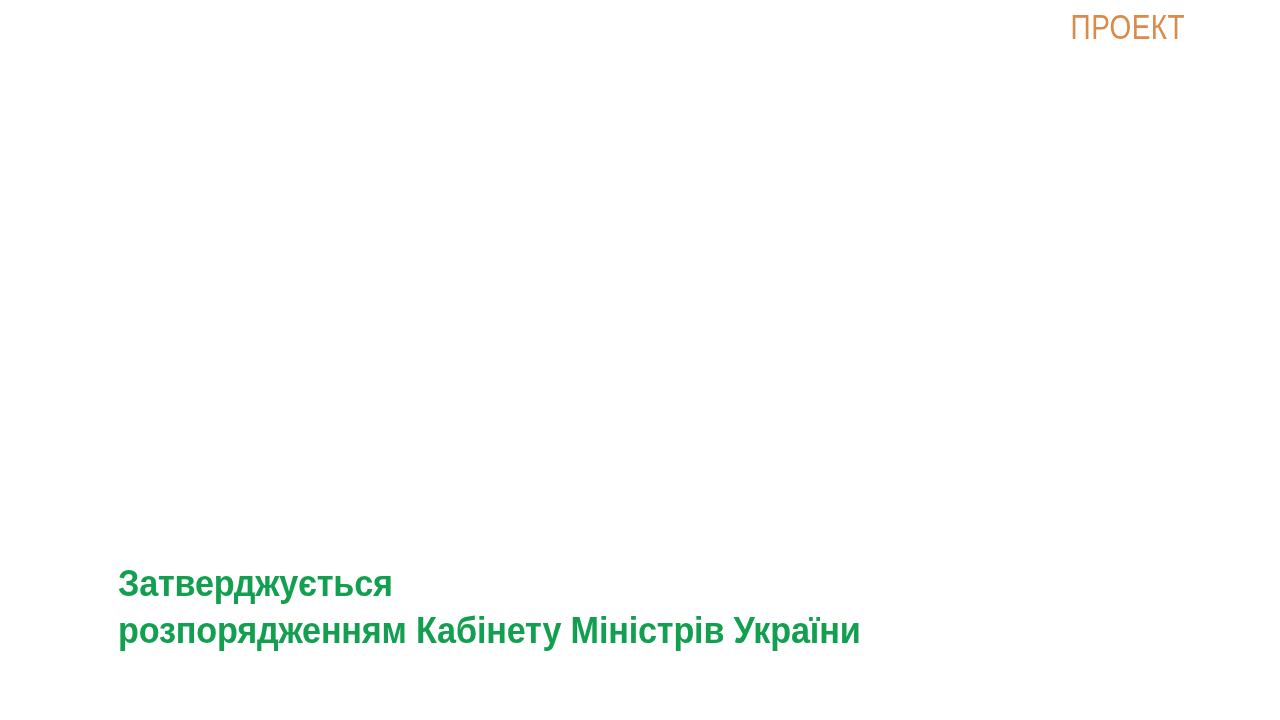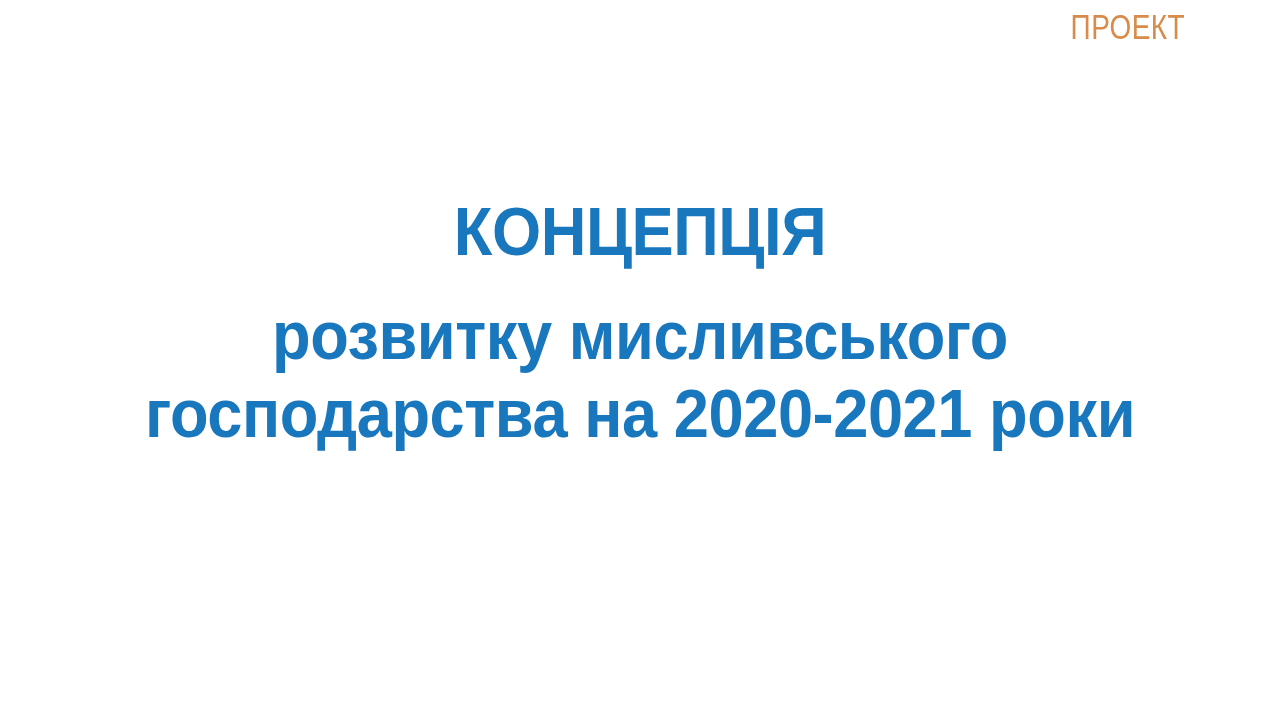--- a/index.html
+++ b/index.html
@@ -86,20 +86,19 @@
     transform-origin: left center;
   }
 </style>
 </head>
 <body>
 
 <div class="slide">
 
   <div class="draft-mark">ПРОЕКТ</div>
 
-  <div class="title-block">
-    <span class="title-line line-1">КОНЦЕПЦІЯ</span>
-    <span class="title-line line-2">розвитку мисливського</span>
-    <span class="title-line line-3">господарства на 2020-2021 роки</span>
+
+  <div class="approval-block">
+    <span class="approval-line">Затверджується</span>
+    <span class="approval-line">розпорядженням Кабінету Міністрів України</span>
   </div>
-
 
 </div>
 
 </body></html>

